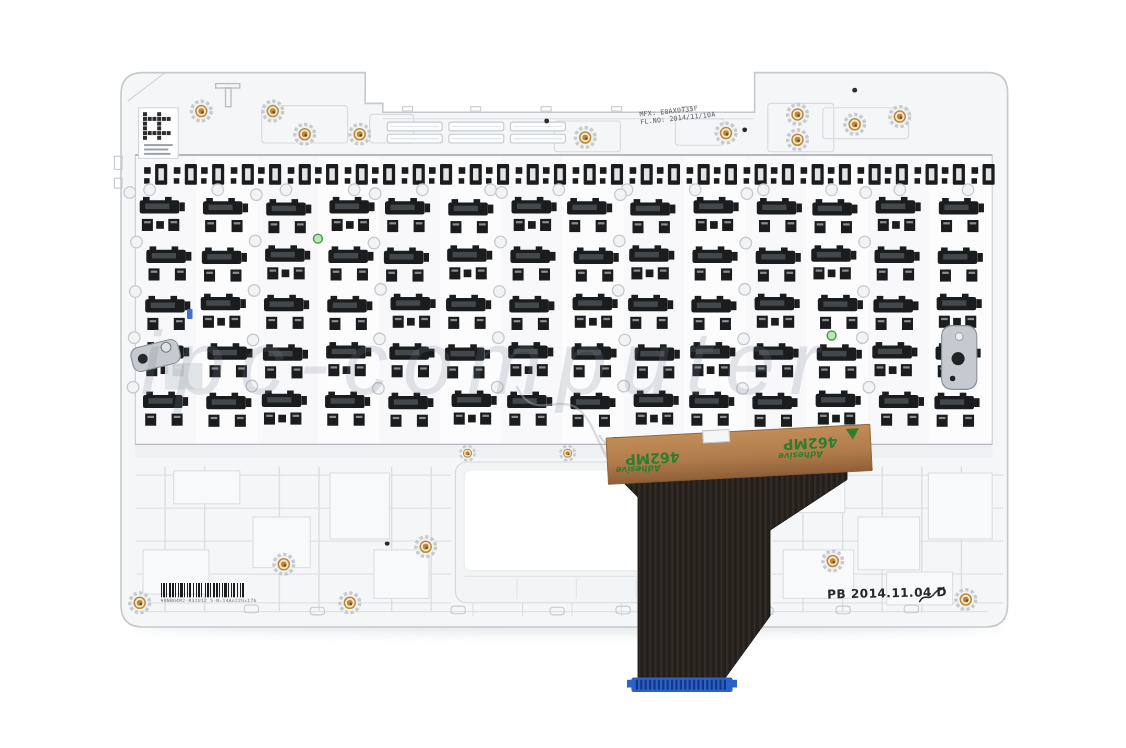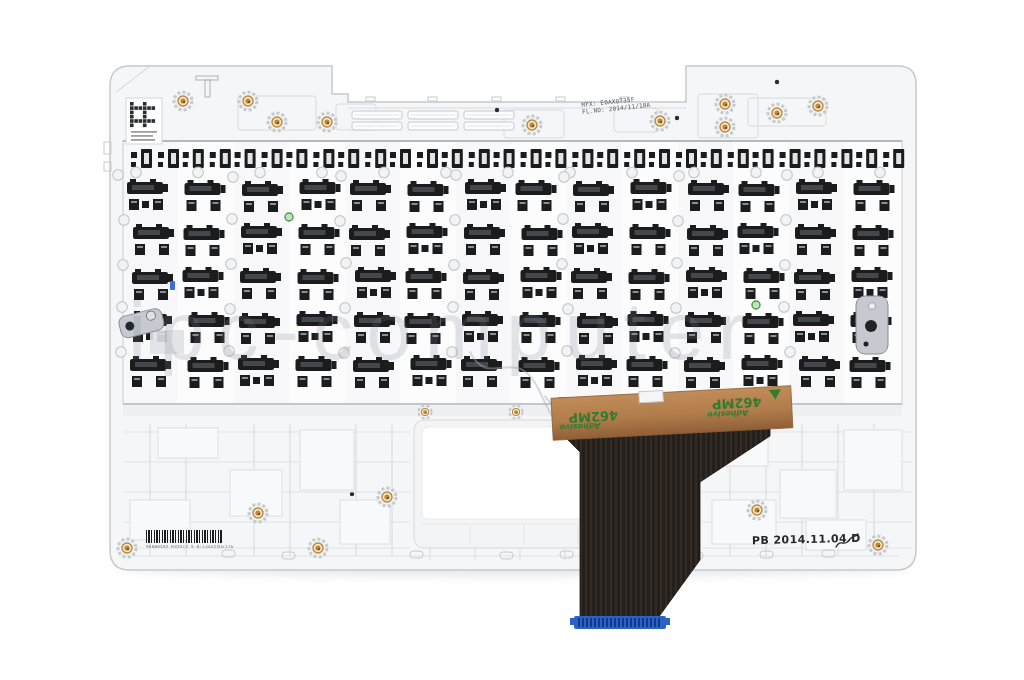--- a/index.html
+++ b/index.html
@@ -1136,21 +1136,21 @@
         <text x="618" y="416" transform="rotate(180 618 412)" fill="#2f7d2f" font-size="13" font-family="&quot;DejaVu Sans&quot;,sans-serif" font-weight="700">462MP</text>
         <text x="600" y="427" transform="rotate(180 600 423)" fill="#2f7d2f" font-size="8" font-family="&quot;DejaVu Sans&quot;,sans-serif" font-weight="700" font-style="italic">Adhesive</text>
         <text x="762" y="410" transform="rotate(180 762 406)" fill="#2f7d2f" font-size="13" font-family="&quot;DejaVu Sans&quot;,sans-serif" font-weight="700">462MP</text>
         <text x="748" y="422" transform="rotate(180 748 418)" fill="#2f7d2f" font-size="8" font-family="&quot;DejaVu Sans&quot;,sans-serif" font-weight="700" font-style="italic">Adhesive</text>
       </g>
       <g>
         <path d="M836,547 c5,-9 8,1 14,-8 c3,-4 6,-2 8,-5" fill="none" stroke="#26282c" stroke-width="1.4" stroke-linecap="round"></path>
       </g>
     </svg>
 
-  <div class="watermark" style="color: rgba(122, 132, 144, 0.2);">ipc-computer</div>
+  <div class="watermark" style="color: rgba(122, 132, 144, 0.2); font-style: italic;">ipc-computer</div>
 
   <div class="mfx">
     <div>MFX: E0AX0735F</div>
     <div>FL.NO: 2014/11/10A</div>
   </div>
 
   <div class="barcode-wrap">
     <div class="barcode"></div>
     <div class="barcode-caption">90NB04R2-R32U12   S-N:14An22Ux17b</div>
   </div>

